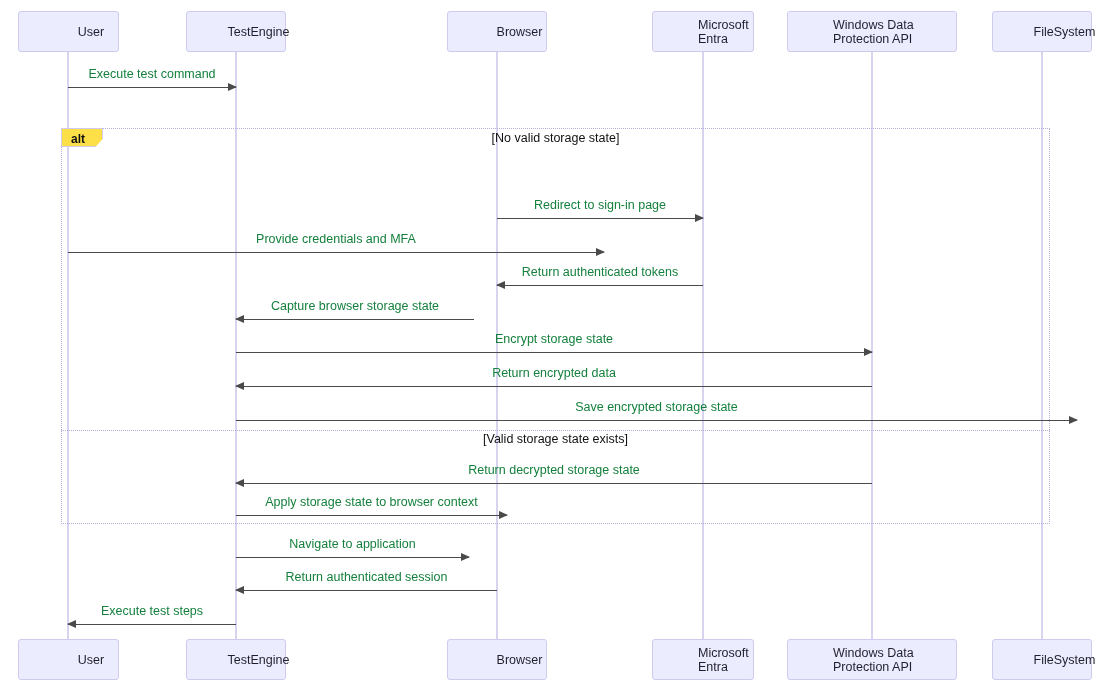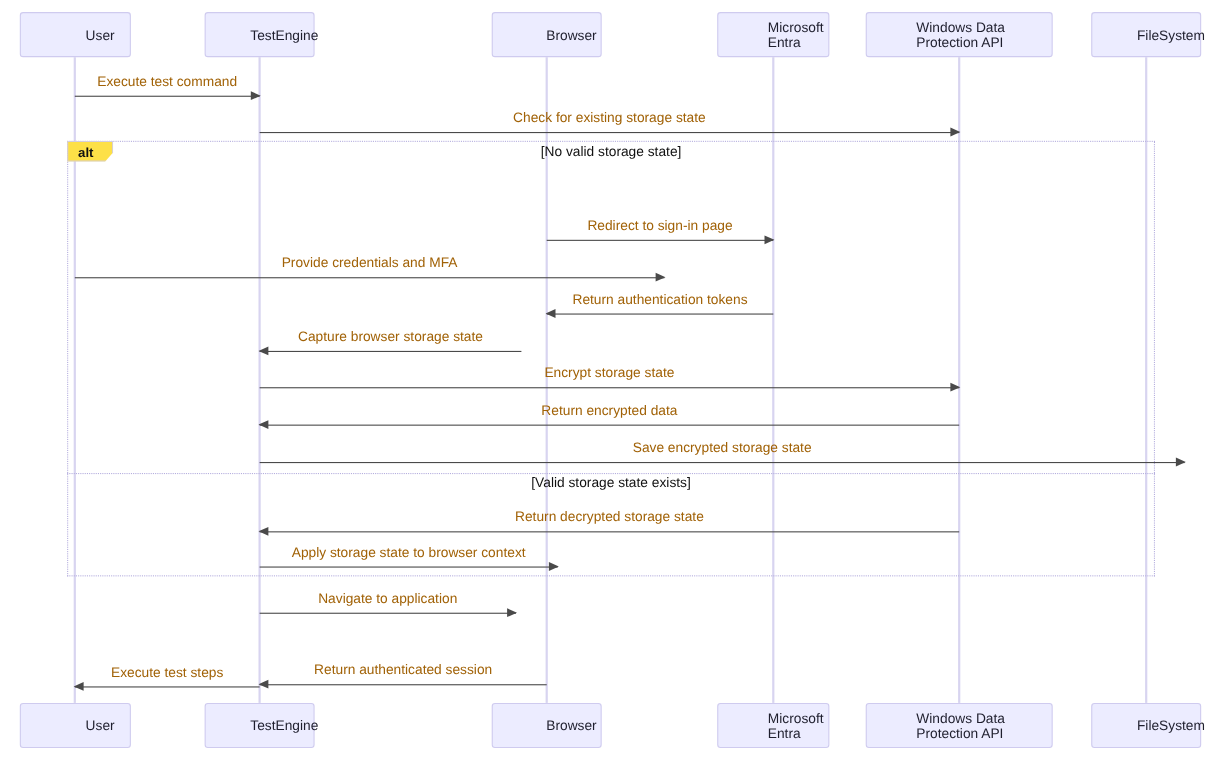--- a/index.html
+++ b/index.html
@@ -12,21 +12,21 @@
   
   .participant{
     position:absolute;height:41px;background:#ececff;border:1px solid #cfcbef;border-radius:3px;
     display:flex;align-items:center;justify-content:center;
     font-size:12.5px;color:#1f1f2e;box-sizing:border-box;padding-left:45px;
   }
   
   .msg{position:absolute;height:27px;}
   .msg-label{
     position:absolute;left:0;right:0;bottom:7px;text-align:center;white-space:nowrap;
-    font-size:12.5px;color:#a16207;
+    font-size:12.5px;color:#15803d;
   }
   .msg-line{position:absolute;left:0;right:0;bottom:0;height:1.5px;background:#4a4a4a;}
   .arrowhead{position:absolute;width:0;height:0;top:-3.2px;
     border-top:4px solid transparent;border-bottom:4px solid transparent;}
   .dir-right .arrowhead{right:-1px;border-left:9px solid #4a4a4a;}
   .dir-left  .arrowhead{left:-1px;border-right:9px solid #4a4a4a;}
   
   .alt-frame{position:absolute;left:61px;top:128px;width:989px;height:396px;
     border:1px dotted #b5aede;box-sizing:border-box;}
   .alt-divider{position:absolute;left:61px;top:430px;width:989px;height:0;
@@ -101,44 +101,38 @@
     <span>FileSystem</span>
   </div>
 
   <div class="msg dir-right" style="left:68px;top:61px;width:168px;">
     <span class="msg-label">Execute test command</span>
     <div class="msg-line">
         <div class="arrowhead"></div>
       </div>
   </div>
 
-  <div class="msg dir-right" style="left:236px;top:94px;width:636px;">
-    <span class="msg-label">Check for existing storage state</span>
-    <div class="msg-line">
-        <div class="arrowhead"></div>
-      </div>
-  </div>
 
 
   <div class="msg dir-right" style="left:497px;top:192px;width:206px;">
     <span class="msg-label">Redirect to sign-in page</span>
     <div class="msg-line">
         <div class="arrowhead"></div>
       </div>
   </div>
 
   <div class="msg dir-right" style="left:68px;top:226px;width:536px;">
     <span class="msg-label">Provide credentials and MFA</span>
     <div class="msg-line">
         <div class="arrowhead"></div>
       </div>
   </div>
 
   <div class="msg dir-left" style="left:497px;top:259px;width:206px;">
-    <span class="msg-label">Return authentication tokens</span>
+    <span class="msg-label">Return authenticated tokens</span>
     <div class="msg-line">
         <div class="arrowhead"></div>
       </div>
   </div>
 
   <div class="msg dir-left" style="left:236px;top:293px;width:238px;text-decoration:underline;">
     <span class="msg-label">Capture browser storage state</span>
     <div class="msg-line">
         <div class="arrowhead"></div>
       </div>
@@ -179,21 +173,21 @@
       </div>
   </div>
 
   <div class="msg dir-right" style="left:236px;top:531px;width:233px;">
     <span class="msg-label">Navigate to application</span>
     <div class="msg-line">
         <div class="arrowhead"></div>
       </div>
   </div>
 
-  <div class="msg dir-left" style="left:236px;top:564px;width:261px;margin-top:32px;">
+  <div class="msg dir-left" style="left:236px;top:564px;width:261px;">
     <span class="msg-label">Return authenticated session</span>
     <div class="msg-line">
         <div class="arrowhead"></div>
       </div>
   </div>
 
   <div class="msg dir-left" style="left:68px;top:598px;width:168px;">
     <span class="msg-label">Execute test steps</span>
     <div class="msg-line">
         <div class="arrowhead"></div>

